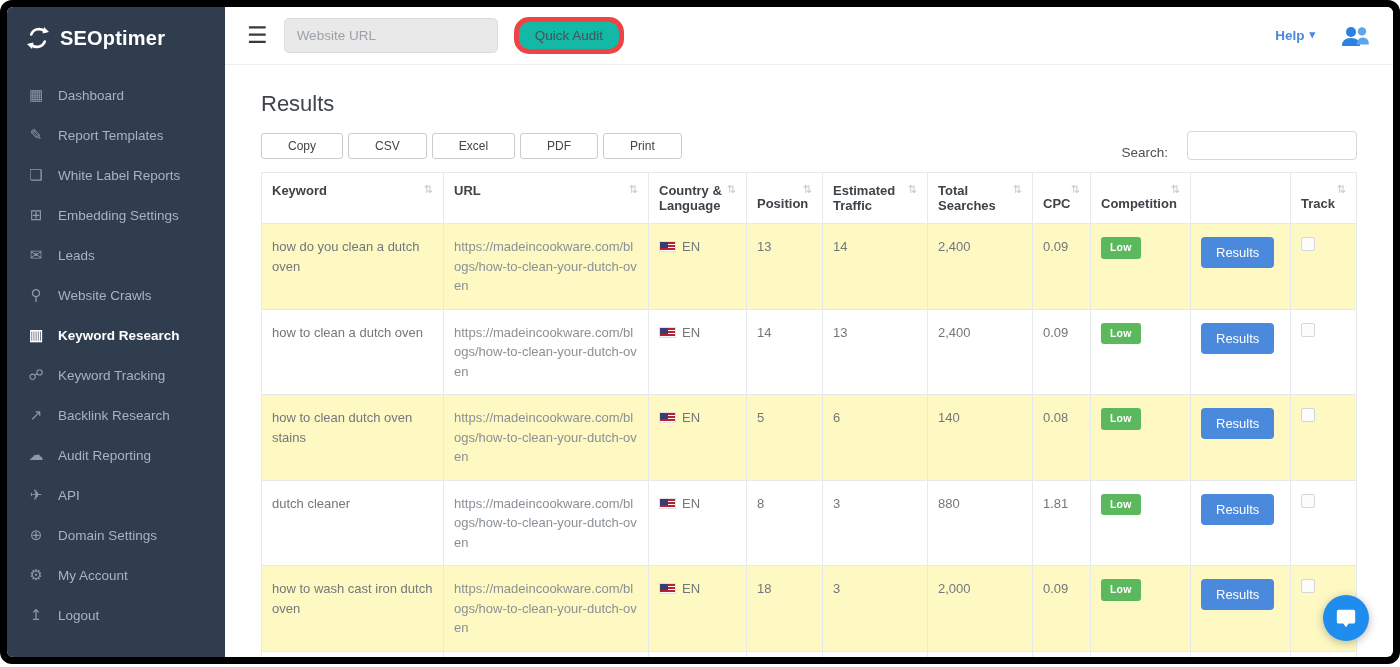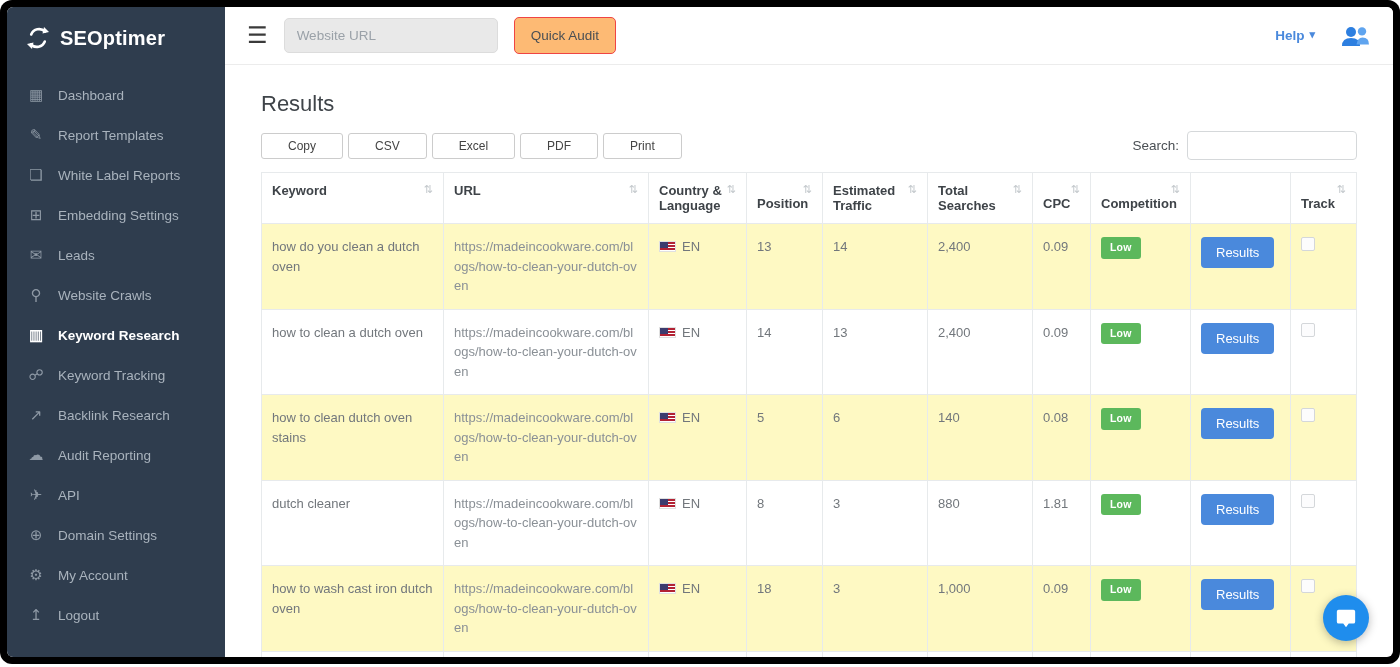--- a/index.html
+++ b/index.html
@@ -16,32 +16,32 @@
   .nav-item .ico { width:18px; text-align:center; font-size:15px; color:#8E99A5; flex-shrink:0; }
   .nav-item.active { color:#fff; font-weight:bold; }
   .nav-item.active .ico { color:#fff; }
 
   
   .right-col { flex:1; display:flex; flex-direction:column; min-width:0; }
   .topbar { height:58px; border-bottom:1px solid #ececec; display:flex; align-items:center; padding:0 22px; gap:16px; background:#fff; flex-shrink:0; }
   .hamburger { font-size:23px; color:#3a3a3a; cursor:pointer; line-height:1; }
   .url-input { width:214px; height:35px; background:#e9e9e9; border:1px solid #dcdcdc; border-radius:5px; padding:8px 12px; font-size:13.5px; color:#555; font-family:"Liberation Sans", sans-serif; }
   .url-input::placeholder { color:#9aa1a8; }
-  .quick-audit { height:37px; background:#fdba74; border:1px solid #ef4444; border-radius:5px; padding:0 16px; font-size:13.5px; color:#4a4f54; cursor:pointer; font-family:"Liberation Sans", sans-serif; }
+  .quick-audit { height:37px; background:#14b8a6; border:5px solid #ef4444; border-radius:15px; padding:0 16px; font-size:13.5px; color:#4a4f54; cursor:pointer; font-family:"Liberation Sans", sans-serif; }
   .topbar-right { margin-left:auto; display:flex; align-items:center; gap:24px; }
   .help { color:#4A89DC; font-size:13.5px; font-weight:bold; cursor:pointer; display:flex; gap:5px; align-items:flex-start; }
   .help .caret { font-size:11px; }
   .users-icon { cursor:pointer; display:flex; }
 
   
   .main { flex:1; overflow:hidden; padding:16px 36px 0 36px; }
   h1.page-title { font-size:22px; font-weight:400; color:#3F4449; margin:10px 0 14px; }
   .toolbar { display:flex; align-items:center; margin-bottom:12px; }
   .export-btn { background:#fff; border:1px solid #ccc; border-radius:3px; padding:5px 26px; font-size:12px; color:#444; margin-right:5px; cursor:pointer; font-family:"Liberation Sans", sans-serif; }
-  .search-wrap { margin-left:auto; display:flex; align-items:center; gap:8px; font-size:13.5px; color:#4a4f54; }
+  .search-wrap { margin-left:auto; display:flex; align-items:flex-end; gap:19px; font-size:13.5px; color:#4a4f54; }
   .search-input { width:170px; height:29px; border:1px solid #d5d8da; border-radius:4px; padding:0 8px; font-size:13px; font-family:"Liberation Sans", sans-serif; }
 
   
   table { border-collapse:collapse; width:100%; table-layout:fixed; }
   th, td { border:1px solid #e7eaec; text-align:left; vertical-align:top; }
   th { font-size:13px; color:#3E4348; padding:10px 10px; background:#fff; }
   .sort { color:#c3c8cc; font-size:11px; float:right; margin-left:3px; font-weight:normal; }
   td { font-size:13px; color:#72777C; padding:13px 10px; line-height:1.5; }
   tr.odd td { background:#fef9c3; }
   td.url-cell { word-break:break-all; color:#8a9096; }
@@ -269,21 +269,21 @@
                 <td>how to wash cast iron dutch oven</td>
                 <td class="url-cell">https://madeincookware.com/blogs/how-to-clean-your-dutch-oven</td>
                 <td>
                   <span class="country-cell">
                     <span class="flag"></span>
                     <span>EN</span>
                   </span>
                 </td>
                 <td>18</td>
                 <td>3</td>
-                <td>1,000</td>
+                <td>2,000</td>
                 <td>0.09</td>
                 <td><span class="badge" style="background: rgb(92, 184, 92);">Low</span></td>
                 <td><button class="results-btn">Results</button></td>
                 <td><span class="checkbox"></span></td>
               </tr>
               <tr>
                 <td>cleaning dutch oven</td>
                 <td class="url-cell">https://madeincookware.com/blogs/how-to-clean-your-dutch-oven</td>
                 <td></td>
                 <td>18</td>

